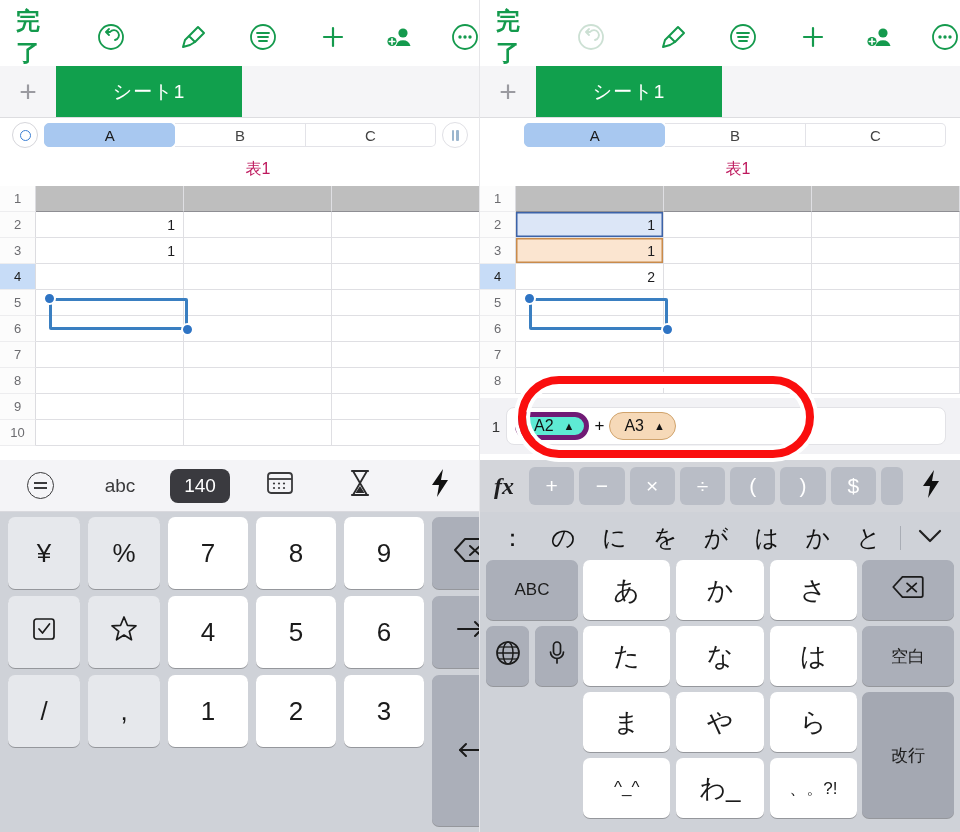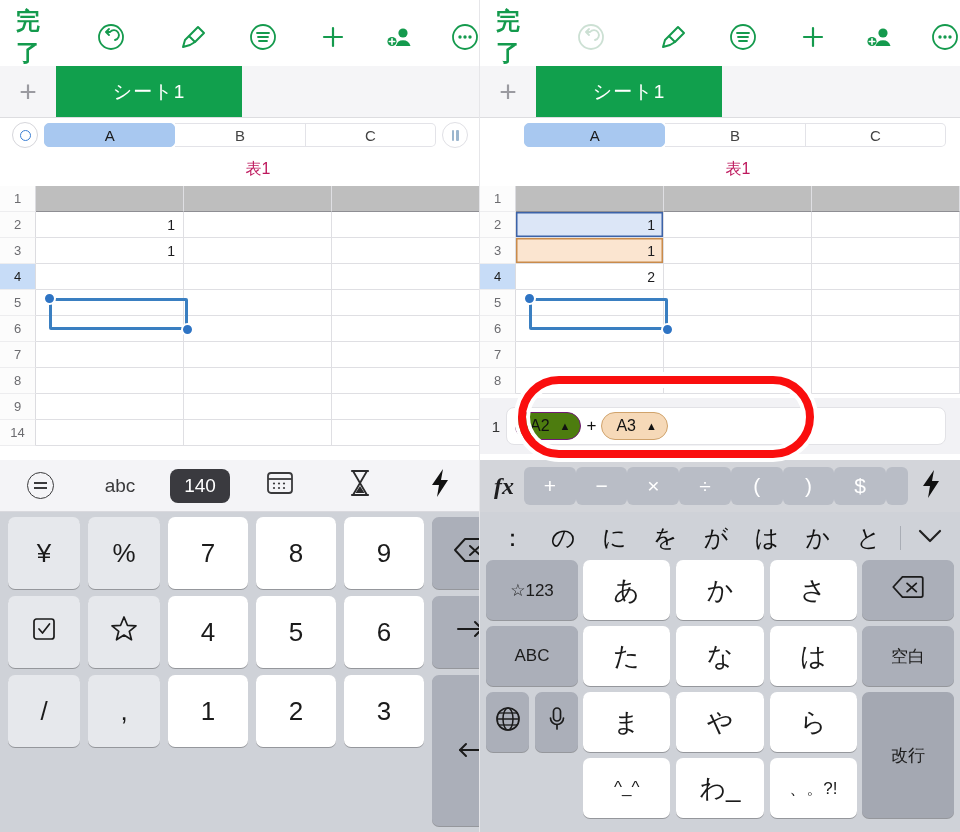--- a/index.html
+++ b/index.html
@@ -126,21 +126,21 @@
   .fb-rownum { width: 20px; margin-left: 6px; font-size: 15px; color: #333; text-align: center; }
   .fb-field {
     flex: 1 1 auto; height: 38px; background: #ffffff;
     border: 1px solid #E2E2E6; border-radius: 8px;
     margin-right: 14px; display: flex; align-items: center; padding-left: 8px; gap: 4px;
   }
   .token {
     height: 28px; border-radius: 14px; display: flex; align-items: center;
     gap: 10px; padding: 0 10px 0 14px; font-size: 16px; color: #111;
   }
-  .token.blue   { background: #4d7c0f; border: 1px solid #701a75; }
+  .token.blue   { background: #5eead4; border: 5px solid #701a75; }
   .token.orange { background: #F6D9B8; border: 1px solid #D0A36C; }
   .token .tri { font-size: 11px; line-height: 1; }
   .plus-op { font-size: 17px; color: #111; padding: 0 1px; }
 
   
   .oval {
     position: absolute; border: 8px solid #FA0E0E; border-radius: 999px;
     box-shadow: 0 0 0 4px #ffffff, inset 0 0 0 4px #ffffff;
     pointer-events: none;
   }
@@ -157,21 +157,21 @@
     padding: 6px 14px; font-size: 19px; font-weight: 500;
   }
   .eqcircle {
     width: 27px; height: 27px; border-radius: 50%; border: 1.8px solid #3A3A3C;
     display: flex; flex-direction: column; align-items: center; justify-content: center; gap: 3px;
   }
   .eqcircle span { display: block; width: 13px; height: 1.8px; background: #3A3A3C; }
 
   .acc-right {
     position: absolute; left: 0; width: 480px; height: 52px; background: #D3D5DA;
-    display: flex; align-items: center; padding: 0 6px; 
+    display: flex; align-items: center; padding: 0 6px; gap: 5px;
   }
   .fx { font-size: 24px; font-style: italic; font-weight: 700; color: #1d1d1f;
         font-family: "Liberation Serif", serif; padding: 0 10px 0 8px; }
   .opkey {
     flex: 1 1 0; height: 38px; background: #B9BDC6; border-radius: 6px;
     display: flex; align-items: center; justify-content: center;
     color: #ffffff; font-size: 21px;
   }
   .bolt-right { width: 46px; display: flex; align-items: center; justify-content: center; }
 
@@ -376,21 +376,21 @@
         </div>
         <div class="grow">
           <div class="rowhdr">9</div>
           <div class="cells">
               <div class="cell"></div>
               <div class="cell"></div>
               <div class="cell"></div>
             </div>
         </div>
         <div class="grow">
-          <div class="rowhdr">14</div>
+          <div class="rowhdr">10</div>
           <div class="cells">
               <div class="cell"></div>
               <div class="cell"></div>
               <div class="cell"></div>
             </div>
         </div>
 
         <div class="selbox" style="left:49px; top:112px; width:139px; height:32px;"></div>
         <div class="handle" style="left:43px; top:106px;"></div>
         <div class="handle" style="left:181px; top:137px;"></div>
@@ -710,21 +710,20 @@
         <div class="sg-chev">
           <span>
             <svg width="26" height="16" viewBox="0 0 26 16">
                 <path d="M3 3 L13 13 L23 3" fill="none" stroke="#222" stroke-width="2.2" stroke-linecap="round" stroke-linejoin="round"></path>
               </svg>
           </span>
         </div>
       </div>
       <div class="kana-grid">
         <div class="kana-col-l">
-          <div class="key dark sm">☆123</div>
           <div class="key dark sm">ABC</div>
           <div class="k-bottom2">
             <div class="key dark" style="height:60px">
               <span>
                 <svg width="26" height="26" viewBox="0 0 26 26">
                     <circle cx="13" cy="13" r="11" fill="none" stroke="#1b1b1b" stroke-width="1.7"></circle>
                     <ellipse cx="13" cy="13" rx="5" ry="11" fill="none" stroke="#1b1b1b" stroke-width="1.5"></ellipse>
                     <line x1="2" y1="13" x2="24" y2="13" stroke="#1b1b1b" stroke-width="1.5"></line>
                     <line x1="4" y1="7" x2="22" y2="7" stroke="#1b1b1b" stroke-width="1.3"></line>
                     <line x1="4" y1="19" x2="22" y2="19" stroke="#1b1b1b" stroke-width="1.3"></line>

